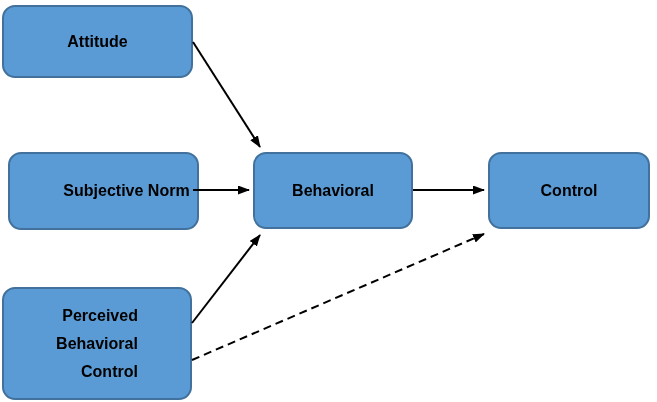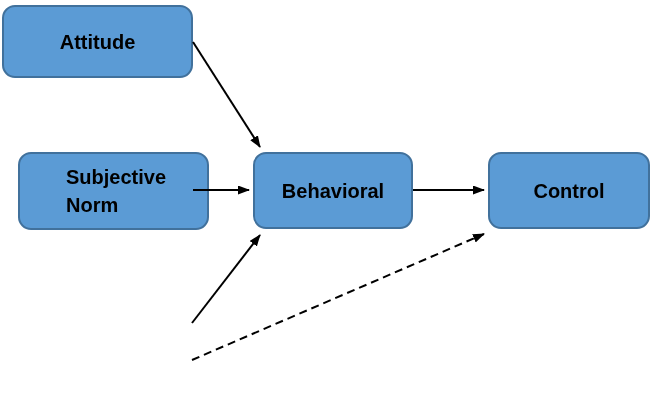--- a/index.html
+++ b/index.html
@@ -17,31 +17,31 @@
   }
   .node {
     position: absolute;
     box-sizing: border-box;
     background: #5B9BD5;
     border: 2px solid #41719C;
     border-radius: 13px;
     display: flex;
     align-items: center;
     justify-content: center;
-    text-align: left;
+    text-align: right;
     color: #000000;
-    font-size: 20px;
+    font-size: 16px;
     font-weight: 600;
     line-height: 28px;
   }
   .node .node-label {
     white-space: pre-line;
   }
   #node-attitude   { left: 2px;   top: 5px;   width: 191px; height: 73px; }
-  #node-subjective { left: 18px;   top: 152px; width: 191px; height: 78px; padding-left: 46px; }
+  #node-subjective { left: 8px;   top: 152px; width: 191px; height: 78px; padding-left: 46px; }
   #node-pbc        { left: 2px;   top: 287px; width: 190px; height: 113px; }
   #node-intention  { left: 253px; top: 152px; width: 160px; height: 77px; }
   #node-behavior   { left: 488px; top: 152px; width: 162px; height: 77px; }
   .edges-layer {
     position: absolute;
     left: 0;
     top: 0;
     width: 657px;
     height: 402px;
     pointer-events: none;
@@ -61,20 +61,25 @@
 <div class="canvas">
 
   <div class="node" id="node-attitude">
     <span class="node-label">Attitude</span>
   </div>
 
   <div class="node" id="node-subjective">
     <span class="node-label">Subjective Norm</span>
   </div>
 
+  <div class="node" id="node-pbc">
+    <span class="node-label">Perceived
+Behavioral
+Control</span>
+  </div>
 
   <div class="node" id="node-intention">
     <span class="node-label">Behavioral</span>
   </div>
 
   <div class="node" id="node-behavior">
     <span class="node-label">Control</span>
   </div>
 
   <svg class="edges-layer" viewBox="0 0 657 402" xmlns="http://www.w3.org/2000/svg">

